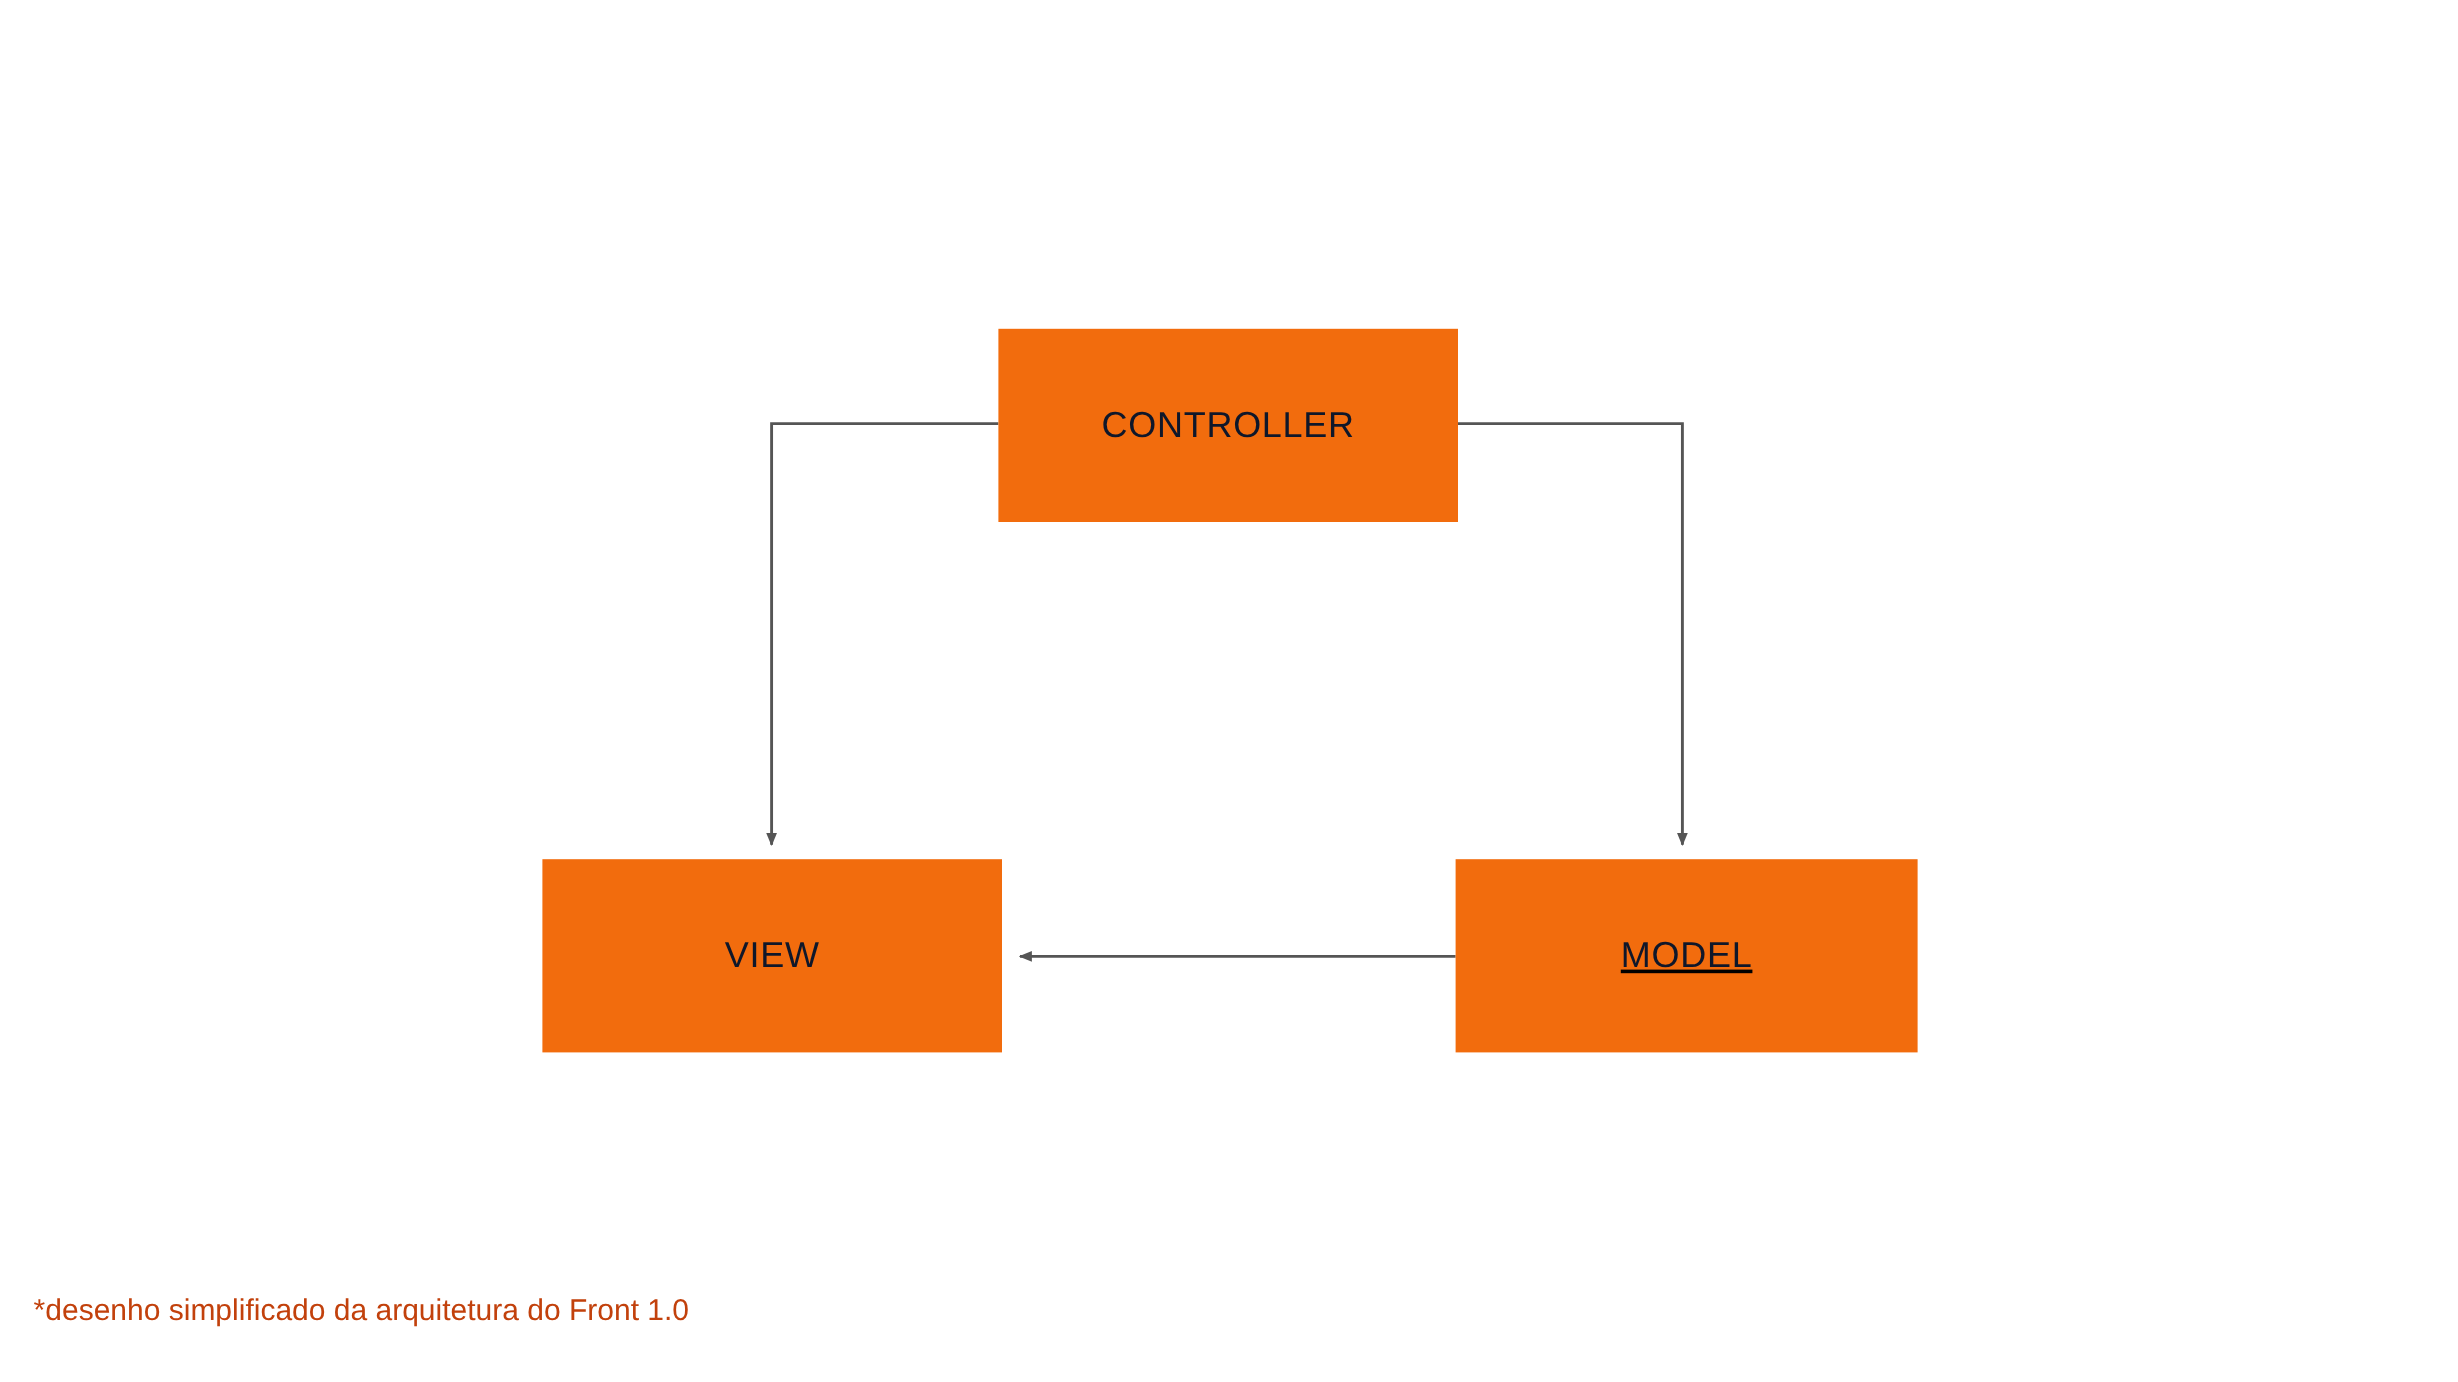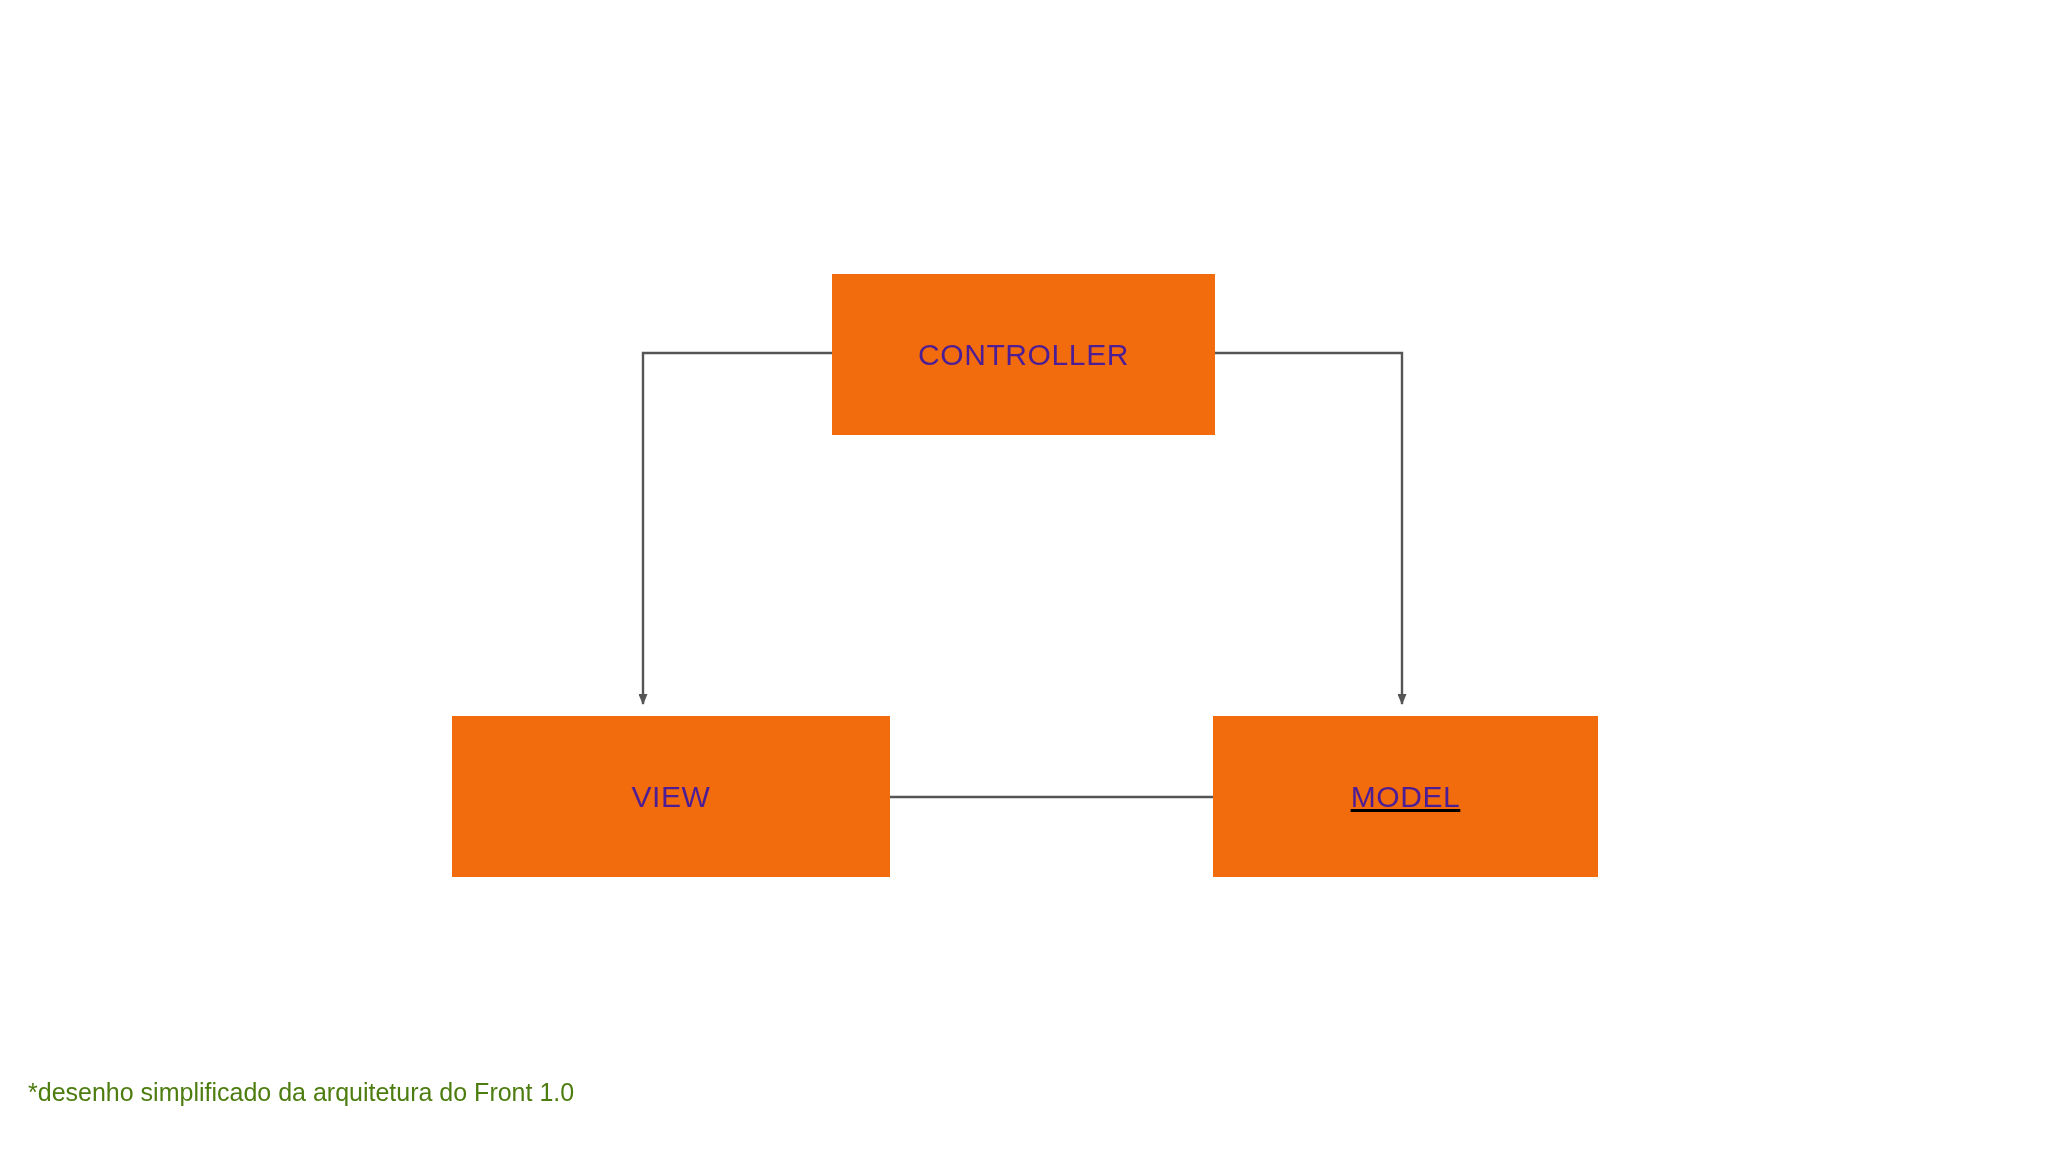--- a/index.html
+++ b/index.html
@@ -31,56 +31,56 @@
   
   .node {
     position: absolute;
     box-sizing: border-box;
     display: flex;
     align-items: center;
     justify-content: center;
     background: #f26c0d;
   }
   .node-label {
-    color: #4c1d95;
+    color: #0f172a;
     font-size: 30px;
     line-height: 1;
     letter-spacing: 0.6px;
     font-weight: 400;
     white-space: nowrap;
   }
 
   #node-controller {
     left: 832px;
     top: 274px;
     width: 383px;
     height: 161px;
   }
   #node-view {
     left: 452px;
     top: 716px;
-    width: 438px;
+    width: 383px;
     height: 161px;
   }
   #node-model {
     left: 1213px;
     top: 716px;
     width: 385px;
     height: 161px;
     text-decoration: underline;
   }
 
   
   #caption {
     position: absolute;
     left: 28px;
     top: 1076px;
     font-size: 25px;
     line-height: 32px;
-    color: #4d7c0f;
+    color: #c2410c;
     white-space: nowrap;
   }
 </style>
 </head>
 <body>
 
 <div id="stage">
 
   <svg id="connectors" viewBox="0 0 2048 1152" width="2048" height="1152">
     <defs>

